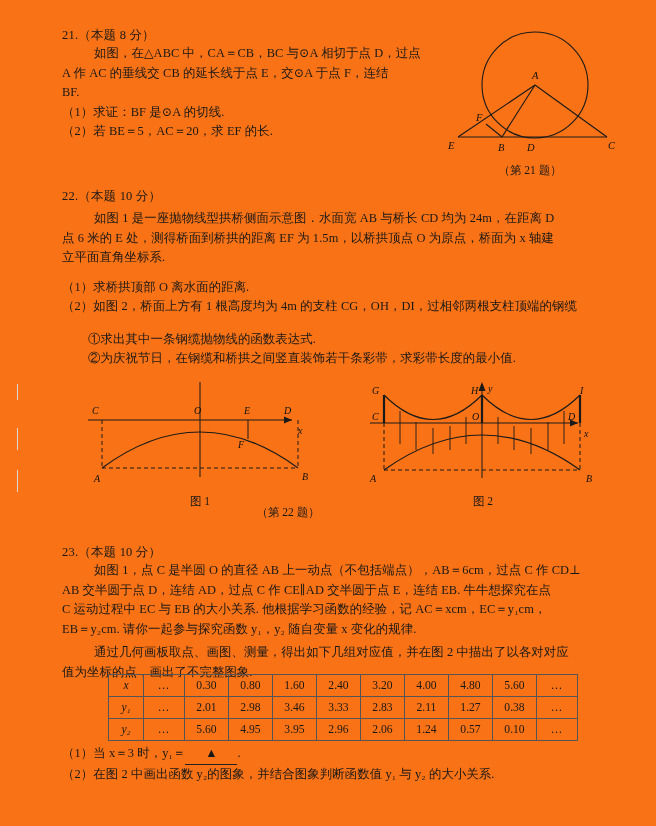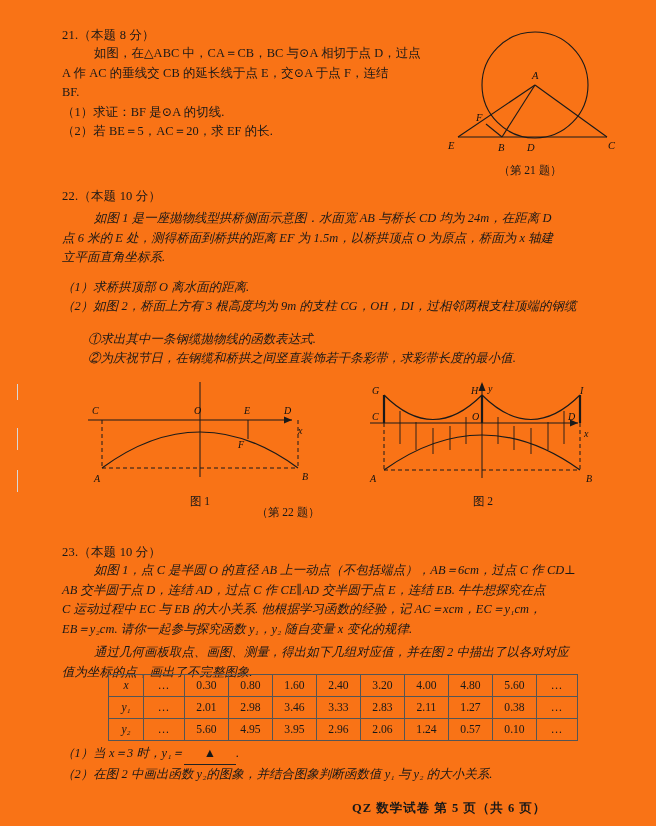--- a/index.html
+++ b/index.html
@@ -37,21 +37,21 @@
     font-size: 12.5px;
     letter-spacing: 0.2px;
     white-space: nowrap;
   }
   .ptext {
     font-size: 12.4px;
     line-height: 19.5px;
     letter-spacing: 0.1px;
   }
   .indent { text-indent: 32px; }
-  .nowrapline { white-space: nowrap; font-style: italic; }
+  .nowrapline { white-space: nowrap; }
 
   .figcap {
     font-size: 11.5px;
     text-align: center;
   }
 
   
   table.vals {
     border-collapse: collapse;
     font-size: 11.6px;
@@ -121,21 +121,21 @@
     </svg>
     <div class="figcap" style="width:180px; margin-top:-4px;">（第 21 题）</div>
   </div>
 
   <div class="qblock" style="left:62px; top:188px; width:580px;">
     <div class="qhead">22.（本题 10 分）</div>
     <div class="ptext indent nowrapline" style="margin-top:4px;">如图 1 是一座抛物线型拱桥侧面示意图．水面宽 AB 与桥长 CD 均为 24m，在距离 D</div>
     <div class="ptext nowrapline">点 6 米的 E 处，测得桥面到桥拱的距离 EF 为 1.5m，以桥拱顶点 O 为原点，桥面为 x 轴建</div>
     <div class="ptext nowrapline">立平面直角坐标系.</div>
     <div class="ptext nowrapline" style="margin-top:10px;">（1）求桥拱顶部 O 离水面的距离.</div>
-    <div class="ptext nowrapline">（2）如图 2，桥面上方有 3 根高度均为 9m 的支柱 CG，OH，DI，过相邻两根支柱顶端的钢缆</div>
+    <div class="ptext nowrapline">（2）如图 2，桥面上方有 1 根高度均为 4m 的支柱 CG，OH，DI，过相邻两根支柱顶端的钢缆</div>
     <div class="ptext nowrapline" style="padding-left:26px;margin-top:13px;">①求出其中一条钢缆抛物线的函数表达式.</div>
     <div class="ptext nowrapline" style="padding-left:26px;">②为庆祝节日，在钢缆和桥拱之间竖直装饰若干条彩带，求彩带长度的最小值.</div>
   </div>
 
   <div class="qblock" style="left:70px; top:382px;">
     <svg width="260" height="110" viewBox="0 0 260 110">
 
       <line x1="130" y1="0" x2="130" y2="95" stroke="#1a1a1a" stroke-width="1"></line>
 
       <line x1="18" y1="38" x2="222" y2="38" stroke="#1a1a1a" stroke-width="1.1"></line>
@@ -266,15 +266,14 @@
     </table>
   </div>
 
   <div class="qblock" style="left:62px; top:744px; width:580px;">
     <div class="ptext nowrapline">
       <span>（1）当 x＝3 时，y₁＝</span><span class="blankline">▲</span><span>.</span>
     </div>
     <div class="ptext nowrapline">（2）在图 2 中画出函数 y₂的图象，并结合图象判断函数值 y₁ 与 y₂ 的大小关系.</div>
   </div>
 
-  <div class="footer" style="left:352px; top:800px;">QZ    数学试卷   第 5 页（共 6 页）</div>
 
 </div>
 
 </body></html>

